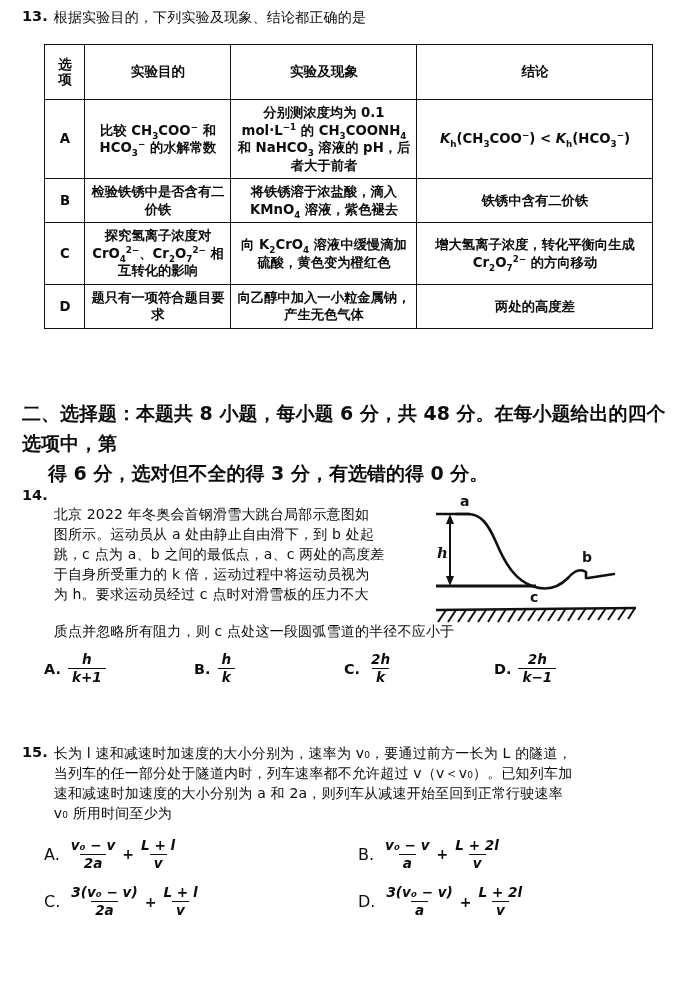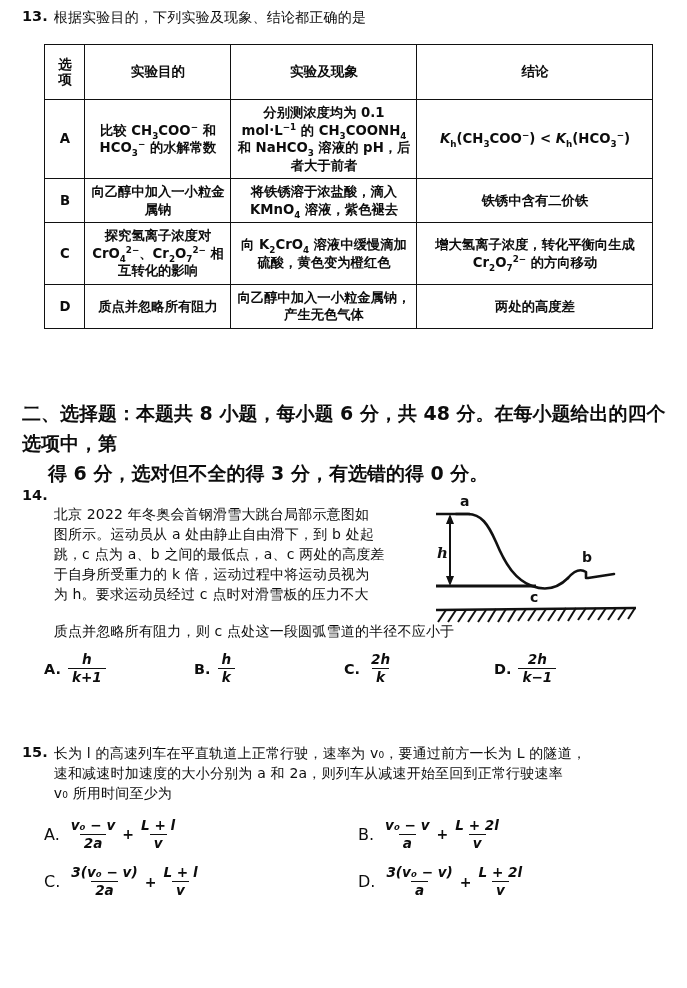--- a/index.html
+++ b/index.html
@@ -210,33 +210,33 @@
     </thead>
     <tbody>
       <tr>
         <td class="opt-cell">A</td>
         <td>比较 CH<sub>3</sub>COO<sup>−</sup> 和 HCO<sub>3</sub><sup>−</sup> 的水解常数</td>
         <td>分别测浓度均为 0.1 mol·L<sup>−1</sup> 的 CH<sub>3</sub>COONH<sub>4</sub> 和 NaHCO<sub>3</sub> 溶液的 pH，后者大于前者</td>
         <td><span class="ital">K</span><sub>h</sub>(CH<sub>3</sub>COO<sup>−</sup>) &lt; <span class="ital">K</span><sub>h</sub>(HCO<sub>3</sub><sup>−</sup>)</td>
       </tr>
       <tr>
         <td class="opt-cell">B</td>
-        <td>向乙醇中加入一小粒金属钠</td>
+        <td>检验铁锈中是否含有二价铁</td>
         <td>将铁锈溶于浓盐酸，滴入 KMnO<sub>4</sub> 溶液，紫色褪去</td>
         <td>铁锈中含有二价铁</td>
       </tr>
       <tr>
         <td class="opt-cell">C</td>
         <td>探究氢离子浓度对 CrO<sub>4</sub><sup>2−</sup>、Cr<sub>2</sub>O<sub>7</sub><sup>2−</sup> 相互转化的影响</td>
         <td>向 K<sub>2</sub>CrO<sub>4</sub> 溶液中缓慢滴加硫酸，黄色变为橙红色</td>
         <td>增大氢离子浓度，转化平衡向生成 Cr<sub>2</sub>O<sub>7</sub><sup>2−</sup> 的方向移动</td>
       </tr>
       <tr>
         <td class="opt-cell">D</td>
-        <td>质点并忽略所有阻力</td>
+        <td>题只有一项符合题目要求</td>
         <td>向乙醇中加入一小粒金属钠，产生无色气体</td>
         <td>两处的高度差</td>
       </tr>
     </tbody>
   </table>
 
   <div id="section2">
     <div class="ln1">二、选择题：本题共 8 小题，每小题 6 分，共 48 分。在每小题给出的四个选项中，第</div>
     <div class="ln3">得 6 分，选对但不全的得 3 分，有选错的得 0 分。</div>
   </div>
@@ -332,21 +332,22 @@
       <text x="94" y="116" font-family="'DejaVu Sans','Liberation Sans',sans-serif" font-size="14" font-weight="bold" fill="#111">c</text>
       <text x="146" y="76" font-family="'DejaVu Sans','Liberation Sans',sans-serif" font-size="14" font-weight="bold" fill="#111">b</text>
     </svg>
   </div>
 
   <div id="q15">
     <div class="q-line">
       <div class="q-num">15.</div>
       <div class="q-body">
         <div class="q-stem">
-          <div>长为 l 的高速列车在平直轨道上正常行驶，速率为 v₀，要通过前方一长为 L 的隧道，</div>
+          <div>长为 l 速和减速时加速度的大小分别为，速率为 v₀，要通过前方一长为 L 的隧道，</div>
+          <div>当列车的任一部分处于隧道内时，列车速率都不允许超过 v（v＜v₀）。已知列车加</div>
           <div>速和减速时加速度的大小分别为 a 和 2a，则列车从减速开始至回到正常行驶速率</div>
           <div>v₀ 所用时间至少为</div>
         </div>
       </div>
     </div>
 
     <div class="opt-grid">
       <div class="row">
         <div class="opt-item">
           <span class="opt-letter">A.</span>

